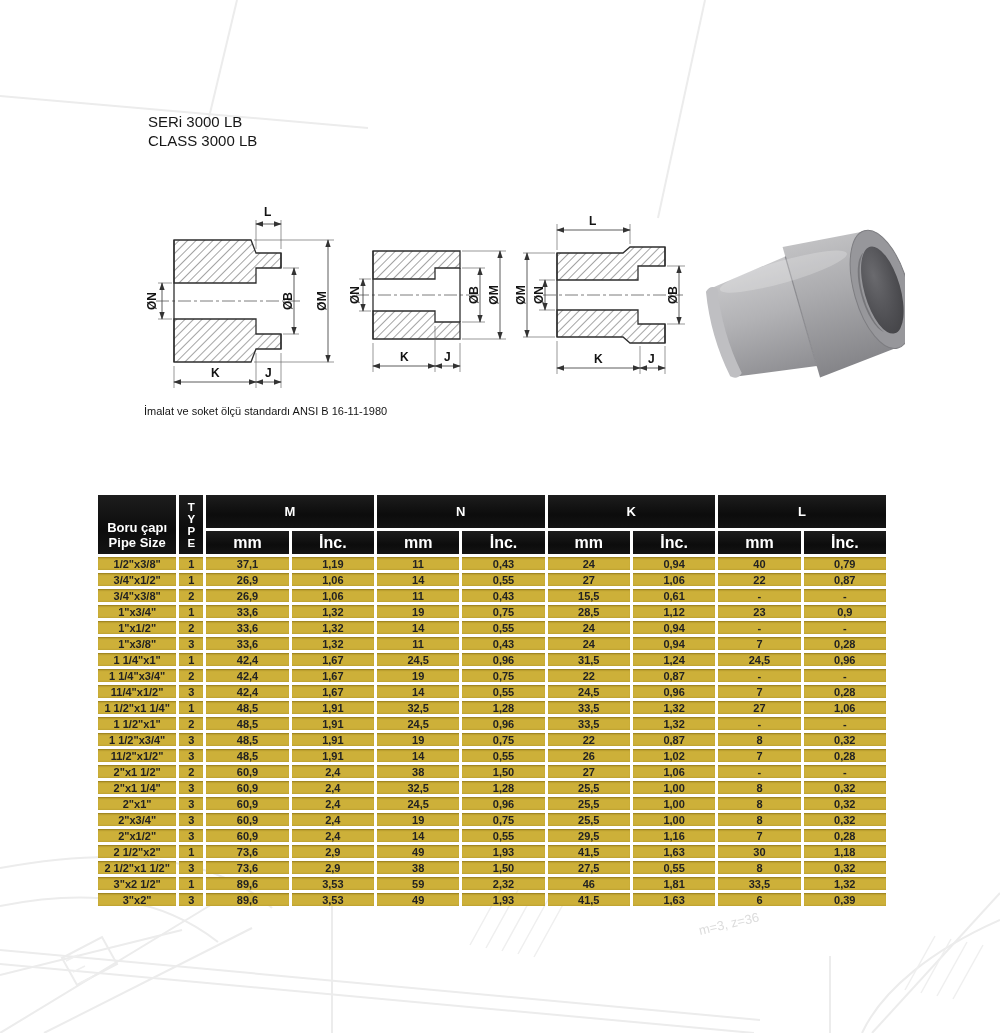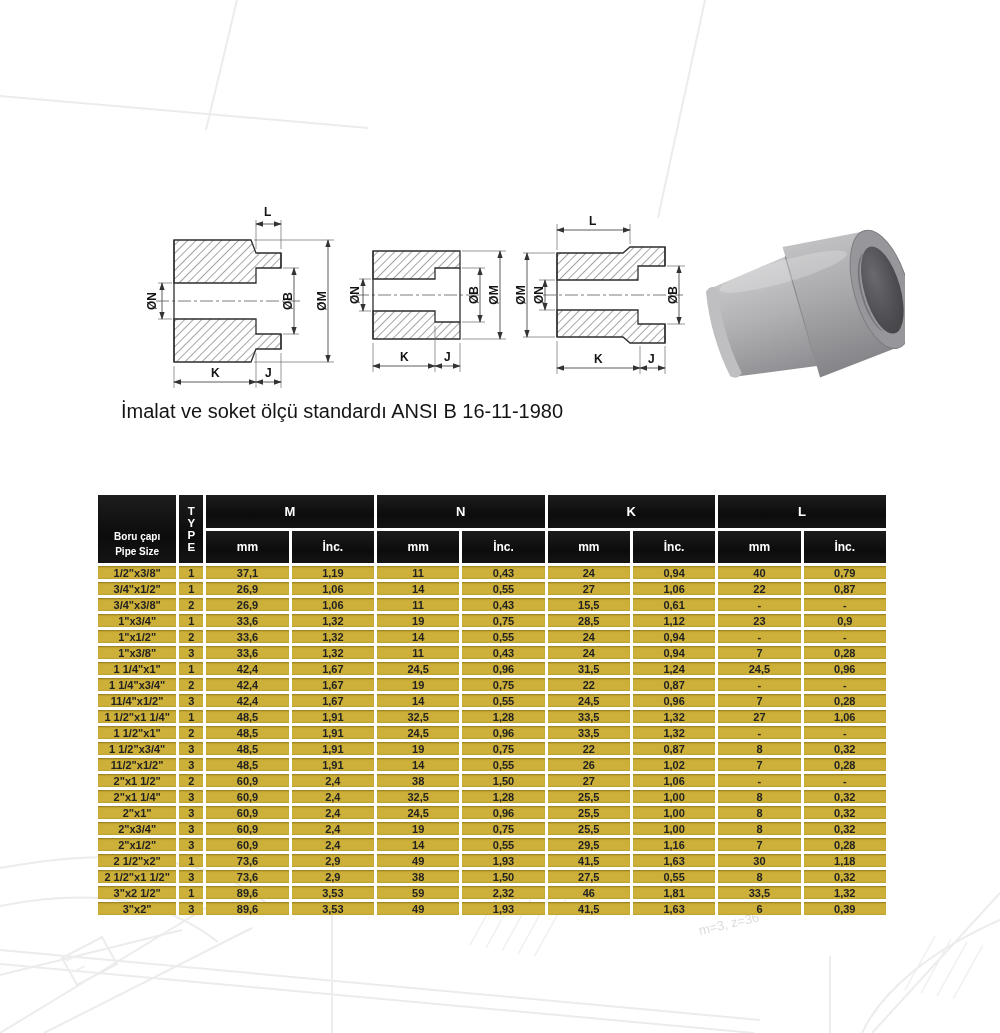--- a/index.html
+++ b/index.html
@@ -1,31 +1,31 @@
 <!DOCTYPE html>
 <html><head>
 <meta charset="utf-8">
 <style>
   html,body{margin:0;padding:0;background:#ffffff;}
   body{width:1000px;height:1033px;position:relative;font-family:"Liberation Sans",sans-serif;overflow:hidden;}
   .page{position:absolute;inset:0;}
   .watermark{position:absolute;left:0;top:0;z-index:0;}
   .title-block{position:absolute;left:148px;top:112px;font-size:15px;line-height:19px;color:#161616;z-index:2;}
-  .notes-block{position:absolute;left:121px;top:400px;font-size:20px;line-height:22px;color:#141414;z-index:2;}
+  .notes-block{position:absolute;left:144px;top:400px;font-size:11px;line-height:22px;color:#141414;z-index:2;}
   .drw{position:absolute;z-index:2;}
   #drwA{left:138px;top:196px;}
   #drwB{left:348px;top:196px;}
   #drwC{left:515px;top:196px;}
   #photo{left:690px;top:203px;}
   
   table.dim{position:absolute;left:95px;top:492px;width:794px;border-spacing:3px;border-collapse:separate;table-layout:fixed;z-index:2;}
   table.dim th{background:linear-gradient(180deg,#1d1d1d 0%,#0c0c0c 60%,#141414 100%);color:#ffffff;font-weight:bold;padding:0;}
   .th-group{height:33px;font-size:13px;letter-spacing:.5px;}
-  .th-sub{height:32px;font-size:12px;}
-  .th-pipe{vertical-align:bottom;font-size:10px;line-height:15px;padding-bottom:4px !important;}
+  .th-sub{height:23px;font-size:16px;}
+  .th-pipe{vertical-align:bottom;font-size:13px;line-height:15px;padding-bottom:4px !important;}
   .th-type{font-size:11.5px;line-height:12px;}
   table.dim td{height:13px;background:#cdb039;font-size:11px;font-weight:bold;color:#222222;text-align:center;padding:0;
     box-shadow:inset 0 2px 2px -1px rgba(96,74,0,.55), inset 0 -2px 2px -2px rgba(96,74,0,.38);}
   
   .outline{fill:none;stroke:#2e2e2e;stroke-width:1.3;stroke-linejoin:miter;}
   .hatchpoly{stroke:#2e2e2e;stroke-width:1.3;}
   .dimline{stroke:#4a4a4a;stroke-width:.9;fill:none;}
   .extline{stroke:#6a6a6a;stroke-width:.7;fill:none;}
   .cline{stroke:#5a5a5a;stroke-width:.8;fill:none;stroke-dasharray:13 3 3 3;}
   .dlabel{font-family:"Liberation Sans",sans-serif;font-size:12px;font-weight:600;fill:#131313;}
@@ -54,20 +54,24 @@
       <path d="M1000,920 C932,950 882,990 862,1033"></path>
     </g>
     <g stroke="#efefef" stroke-width="1.5">
       <path d="M470,945 l32,-58 M486,948 l32,-58 M502,951 l32,-58 M518,954 l32,-58 M534,957 l32,-58"></path>
       <path d="M905,990 l30,-54 M921,993 l30,-54 M937,996 l30,-54 M953,999 l30,-54"></path>
       <path d="M66,961 l12,-6 M73,972 l12,-6 M80,983 l12,-6"></path>
     </g>
     <text class="wm-label" transform="rotate(-13 700 935)" x="700" y="935">m=3, z=36</text>
   </svg>
 
+  <div class="title-block">
+    <div>SERi 3000 LB</div>
+    <div>CLASS 3000 LB</div>
+  </div>
 
   <svg id="drwA" class="drw" width="210" height="200" viewBox="0 0 210 200">
     <defs>
       <pattern id="hA" patternUnits="userSpaceOnUse" width="6" height="6" patternTransform="rotate(45)">
         <line x1="0" y1="0" x2="0" y2="6" stroke="#4a4a4a" stroke-width="1"></line>
       </pattern>
       <marker id="arA" viewBox="0 0 10 10" refX="9" refY="5" markerWidth="9" markerHeight="9" orient="auto-start-reverse">
         <path d="M0,1.6 L10,5 L0,8.4 z" fill="#333"></path>
       </marker>
     </defs>

